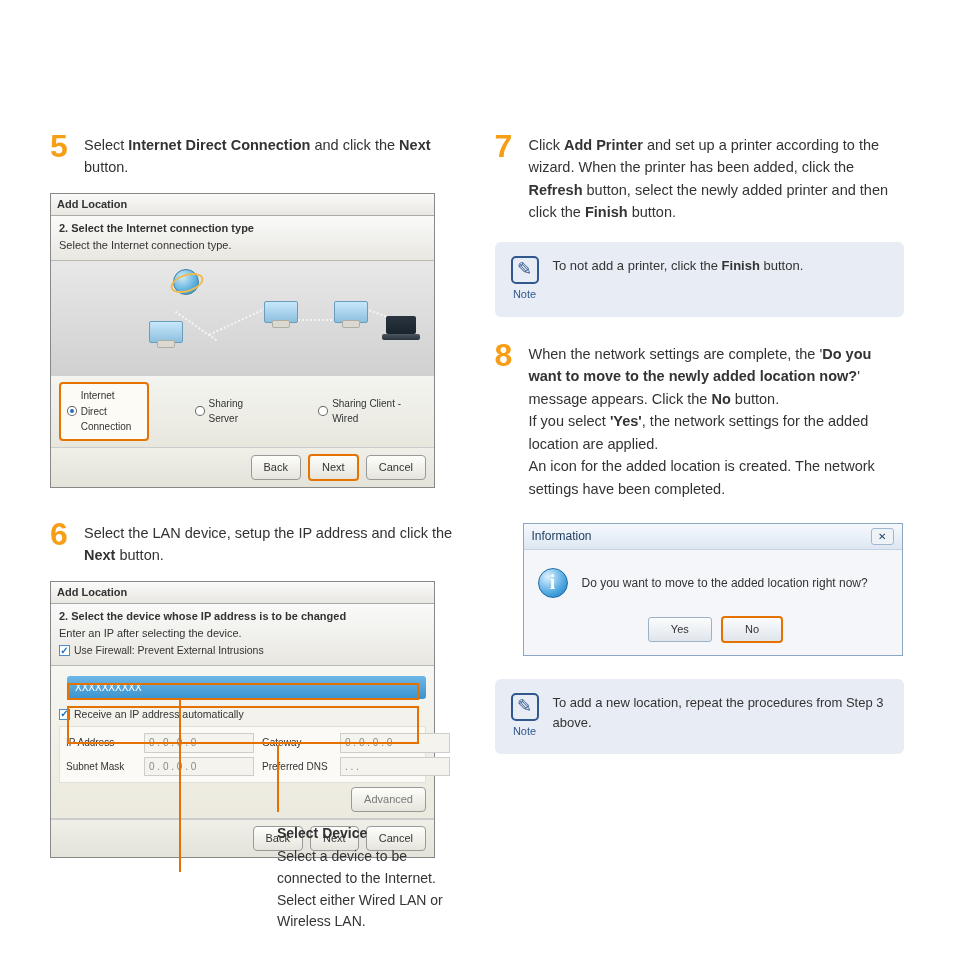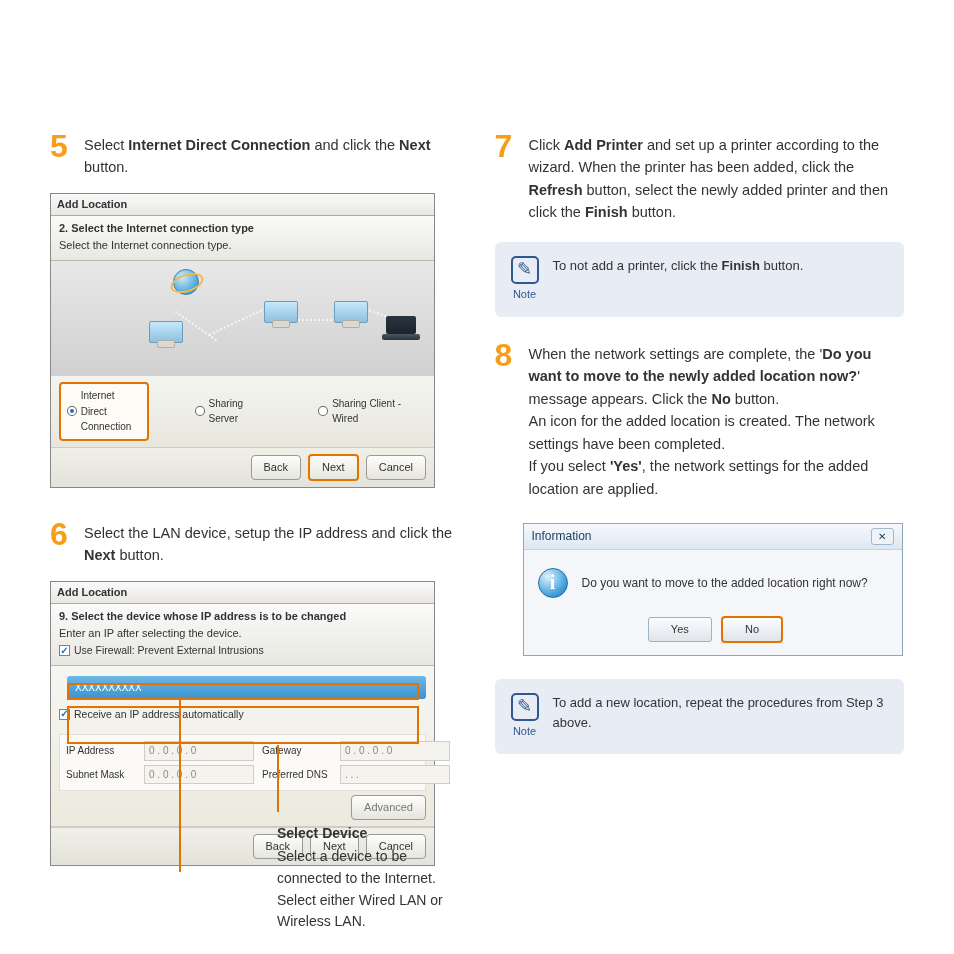--- a/index.html
+++ b/index.html
@@ -97,21 +97,21 @@
   .laptop .base{ width:38px; height:6px; background:linear-gradient(#4c5660,#2a3440); border-radius:2px; margin:0 auto;}
   .wire { position:absolute; border-top:2px dotted #f5f5f0; }
 
   
   .wiz3-body { background: linear-gradient(#f6f6f2,#eceade); padding: 6px 8px; font-size:10.5px; border-bottom:1px solid #ccc;}
   .wiz3-dev {
     background: linear-gradient(#6db7e6,#3a93cf);
     color:#fff; padding:4px 8px; border-radius:3px; margin:4px 0 6px 8px; font-size:10px;
   }
   .wiz3-grid {
-    border:1px solid #e0dfda; background:#fbfaf6; padding:6px 6px; margin-top:12px;
+    border:1px solid #e0dfda; background:#fbfaf6; padding:6px 6px; margin-top:4px;
     display:grid; grid-template-columns: 70px 110px 70px 110px; gap:4px 8px; align-items:center; font-size:10px;
     position:relative;
   }
   .ipbox { border:1px solid #cfcdca; background:#f4f3ee; padding:1px 4px; color:#888;}
   .adv { text-align:right; margin-top:4px;}
   .adv .btn{ color:#909; }
   .chk { display:inline-flex; align-items:center; gap:4px; font-size:10.5px; }
   .chk .box{ width:11px; height:11px; border:1px solid #4d8dc7; background:#fff; display:flex; align-items:center; justify-content:center; color:#1c6fc0; font-size:10px; font-weight:bold;}
 
   .callout-frame{ position:relative; width:385px; }
@@ -231,21 +231,21 @@
       <div class="step-num">6</div>
       <div class="step-text">
         <span>Select the LAN device, setup the IP address and click the </span><span class="b">Next</span><span> button.</span>
       </div>
     </div>
 
     <div class="callout-frame">
       <div class="wizard" style="margin-bottom:0;">
         <div class="wiz-title">Add Location</div>
         <div class="wiz-sub">
-          <div class="line1">9. Select the device whose IP address is to be changed</div>
+          <div class="line1">2. Select the device whose IP address is to be changed</div>
           <div>Enter an IP after selecting the device.</div>
           <label class="chk">
               <span class="box">✓</span>
               <span>Use Firewall: Prevent External Intrusions</span>
             </label>
         </div>
         <div class="wiz3-body">
           <div class="wiz3-dev">XXXXXXXXXX</div>
           <label class="chk">
               <span class="box">✓</span>
@@ -302,24 +302,24 @@
         <span>To not add a printer, click the </span><span class="b">Finish</span><span> button.</span>
       </div>
     </div>
 
     <div class="step">
       <div class="step-num">8</div>
       <div class="step-text">
         <div>
           <span>When the network settings are complete, the '</span><span class="b">Do you want to move to the newly added location now?</span><span>' message appears. Click the </span><span class="b">No</span><span> button.</span>
         </div>
-        <div>An icon for the added location is created. The network settings have been completed.</div>
         <div>
           <span>If you select </span><span class="b">'Yes'</span><span>, the network settings for the added location are applied.</span>
         </div>
+        <div>An icon for the added location is created. The network settings have been completed.</div>
       </div>
     </div>
 
     <div class="info-dlg" style="margin-left:28px;">
       <div class="info-title">
         <span>Information</span>
         <span class="info-close">✕</span>
       </div>
       <div class="info-body">
         <div class="info-i">i</div>

